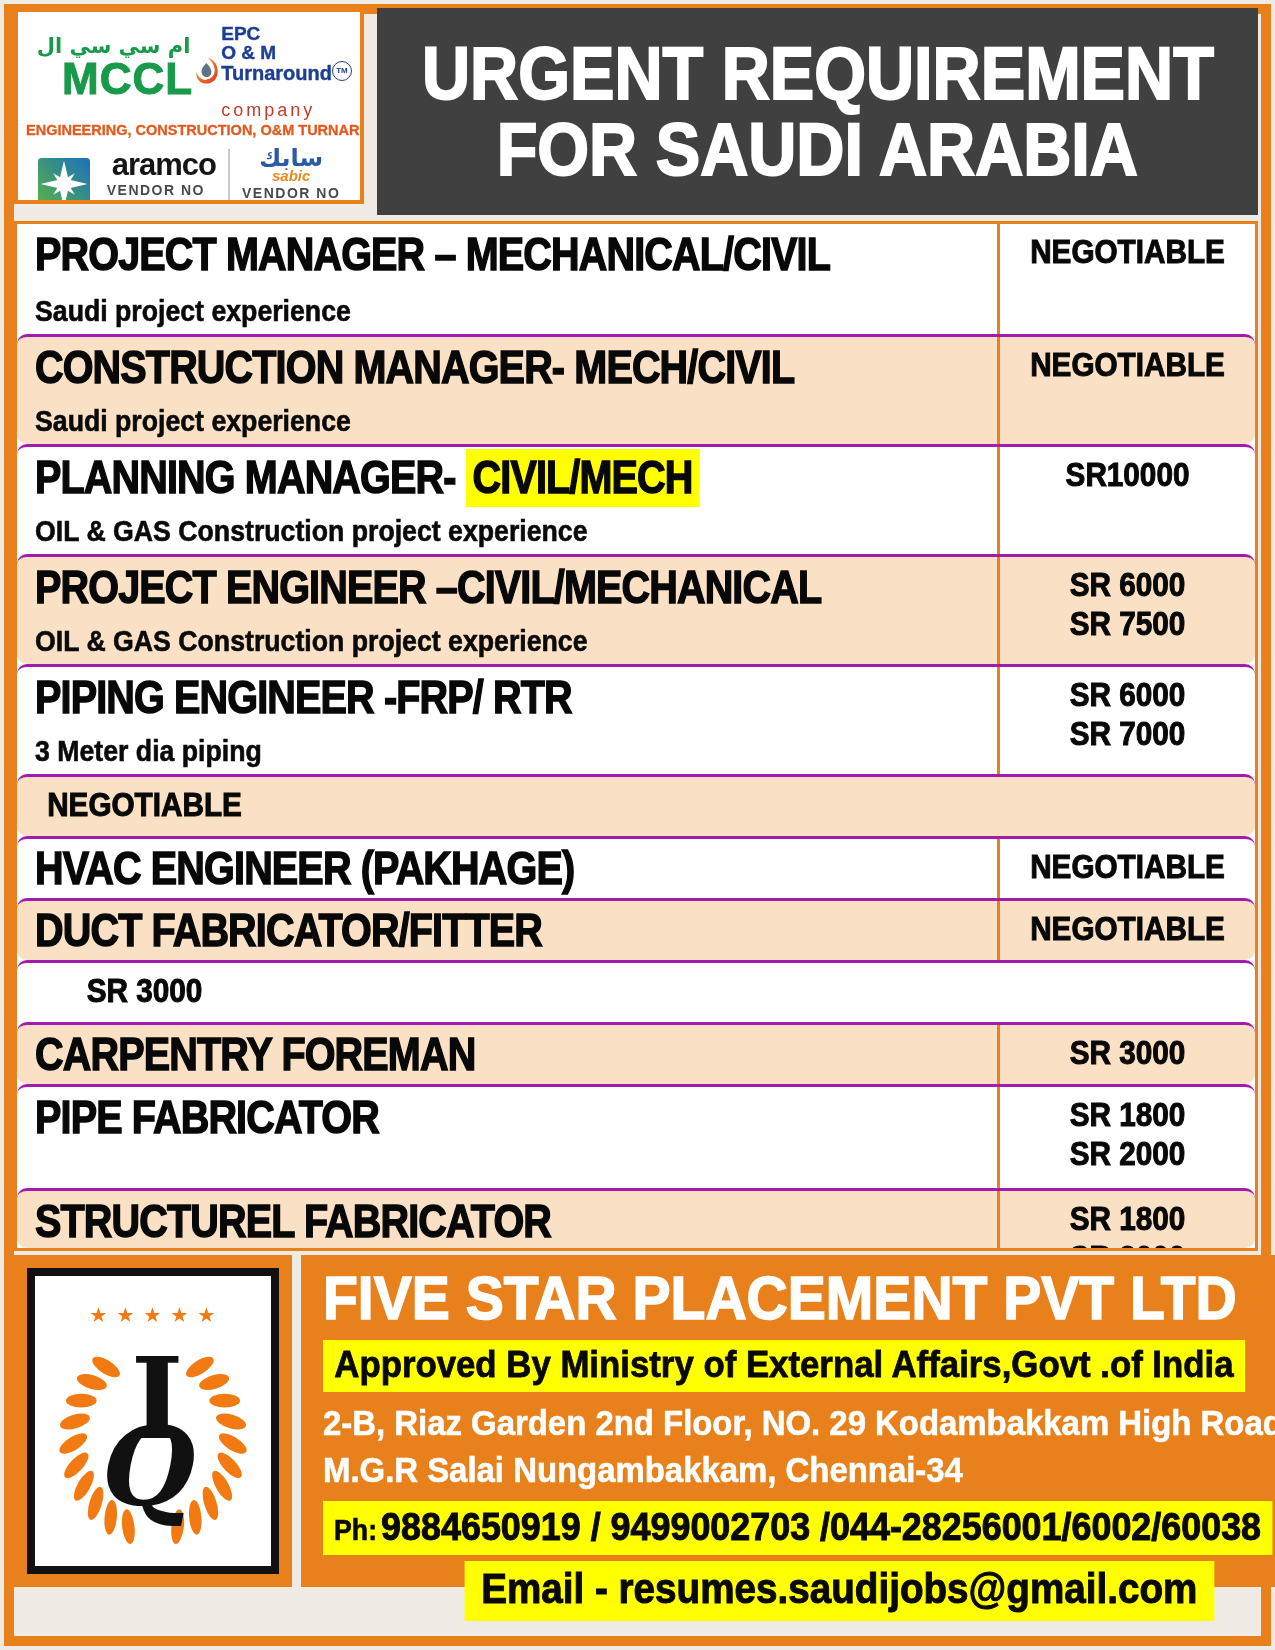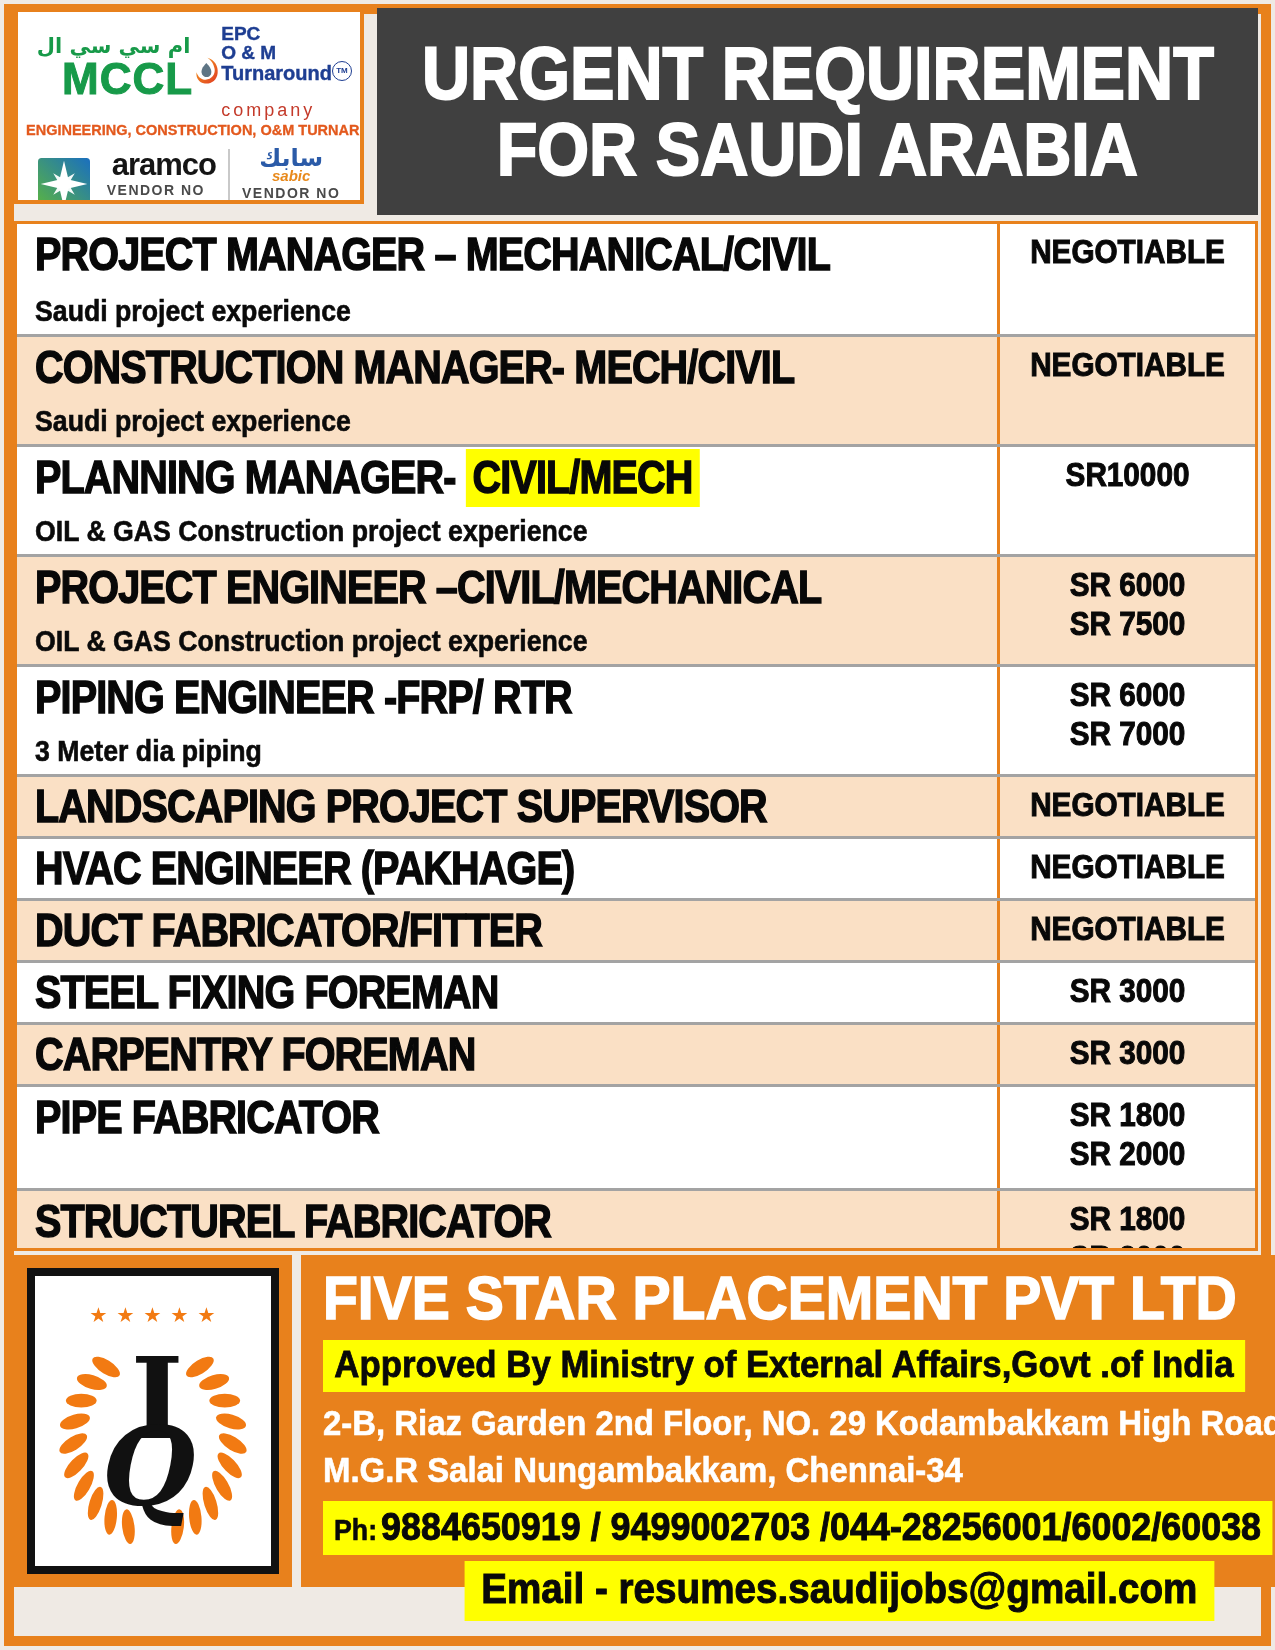--- a/index.html
+++ b/index.html
@@ -38,21 +38,21 @@
   .sabic-arabic{color:#2b5ba8;font-weight:bold;font-size:24px;font-family:"DejaVu Sans",sans-serif;line-height:1;}
   .sabic-word{color:#e8891b;font-weight:bold;font-style:italic;font-size:15px;margin-top:-2px;}
   .banner{flex:1;background:#404040;display:flex;flex-direction:column;align-items:center;justify-content:center;gap:2px;}
   .banner-line{color:#fff;font-weight:bold;font-size:74px;line-height:1;white-space:nowrap;
     display:inline-block;transform:scaleX(0.9);transform-origin:50% 50%;-webkit-text-stroke:2px #fff;}
 
   
   .table{margin-top:6px;border:3px solid #e8811c;background:#fff;}
   .row{display:flex;background:#fff;}
   .row.peach{background:#fae0c5;}
-  .row + .row{border-top:3px solid #a3a3a3;}
+  .row + .row{border-top:3px solid #a21caf;border-radius:10px;}
   .r-lg{height:110px;} .r-sm{height:62px;} .r-xl{height:104px;} .r-last{height:60px;overflow:hidden;}
   .cell-title{flex:1;border-right:3px solid #e8811c;display:flex;flex-direction:column;
     justify-content:space-between;padding:7px 10px 8px 18px;overflow:hidden;}
   .r-sm .cell-title{justify-content:center;}
   .r-xl .cell-title,.r-last .cell-title{justify-content:flex-start;}
   .job-title{font-weight:bold;font-size:46px;line-height:1;color:#080808;white-space:nowrap;
     -webkit-text-stroke:1.4px #080808;letter-spacing:-1px;}
   .job-title-inner{display:inline-block;transform:scaleX(0.86);transform-origin:0 50%;}
   .hl{background:#ffff00;padding:2px 8px 4px;}
   .hl:empty{display:none;padding:0;}
@@ -207,24 +207,20 @@
           <div class="job-title"><span class="job-title-inner"><span>PIPING ENGINEER -FRP/ RTR</span></span></div>
           <div><span class="job-sub">3 Meter dia piping</span></div>
         </div>
         <div class="cell-salary">
           <span class="sal">SR 6000</span>
           <span class="sal">SR 7000</span>
         </div>
       </div>
 
       <div class="row r-sm peach">
-        <div class="cell-title">
-          <div class="job-title"><span class="job-title-inner"><span>LANDSCAPING PROJECT SUPERVISOR</span></span></div>
-          <div></div>
-        </div>
         <div class="cell-salary">
           <span class="sal">NEGOTIABLE</span>
 
         </div>
       </div>
 
       <div class="row r-sm">
         <div class="cell-title">
           <div class="job-title"><span class="job-title-inner"><span>HVAC ENGINEER (PAKHAGE)</span></span></div>
           <div></div>
@@ -240,24 +236,20 @@
           <div class="job-title"><span class="job-title-inner"><span>DUCT FABRICATOR/FITTER</span></span></div>
           <div></div>
         </div>
         <div class="cell-salary">
           <span class="sal">NEGOTIABLE</span>
 
         </div>
       </div>
 
       <div class="row r-sm">
-        <div class="cell-title">
-          <div class="job-title"><span class="job-title-inner"><span>STEEL FIXING FOREMAN</span></span></div>
-          <div></div>
-        </div>
         <div class="cell-salary">
           <span class="sal">SR 3000</span>
 
         </div>
       </div>
 
       <div class="row r-sm peach">
         <div class="cell-title">
           <div class="job-title"><span class="job-title-inner"><span>CARPENTRY FOREMAN</span></span></div>
           <div></div>

